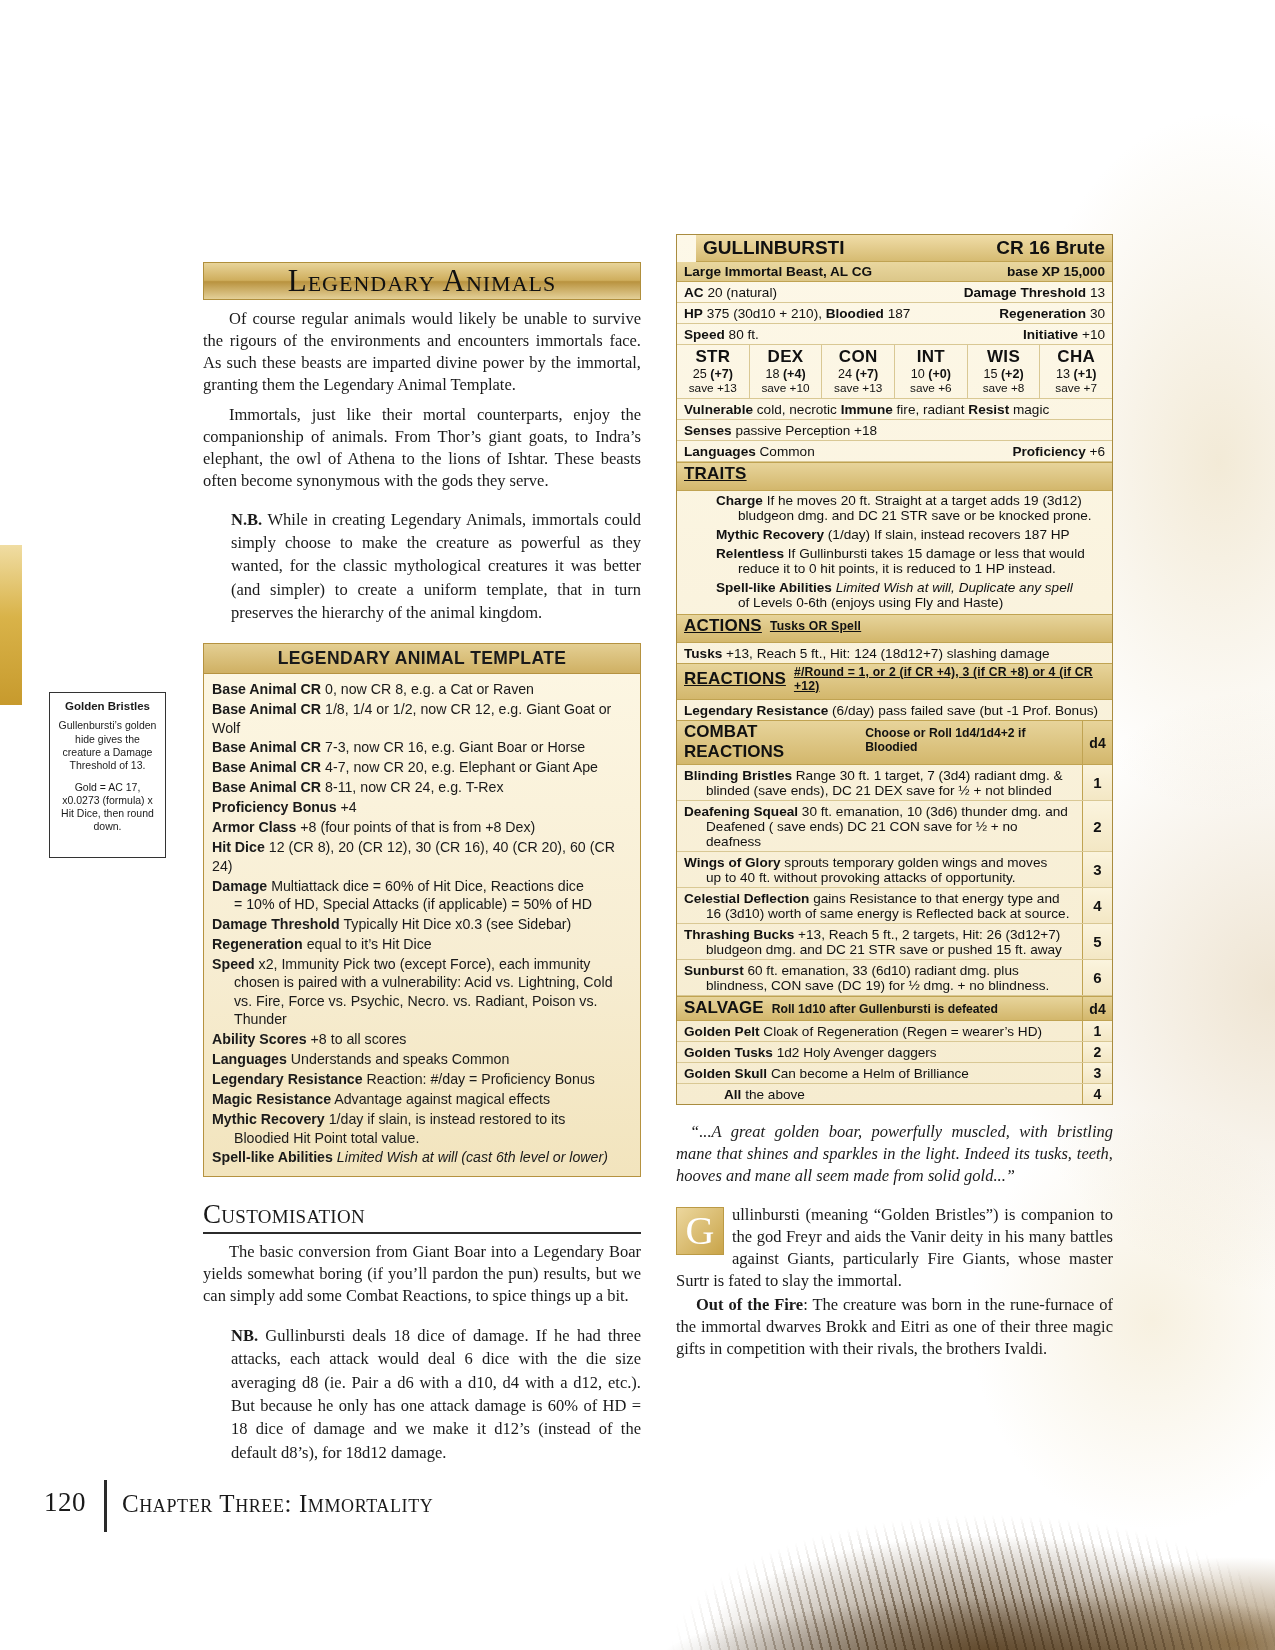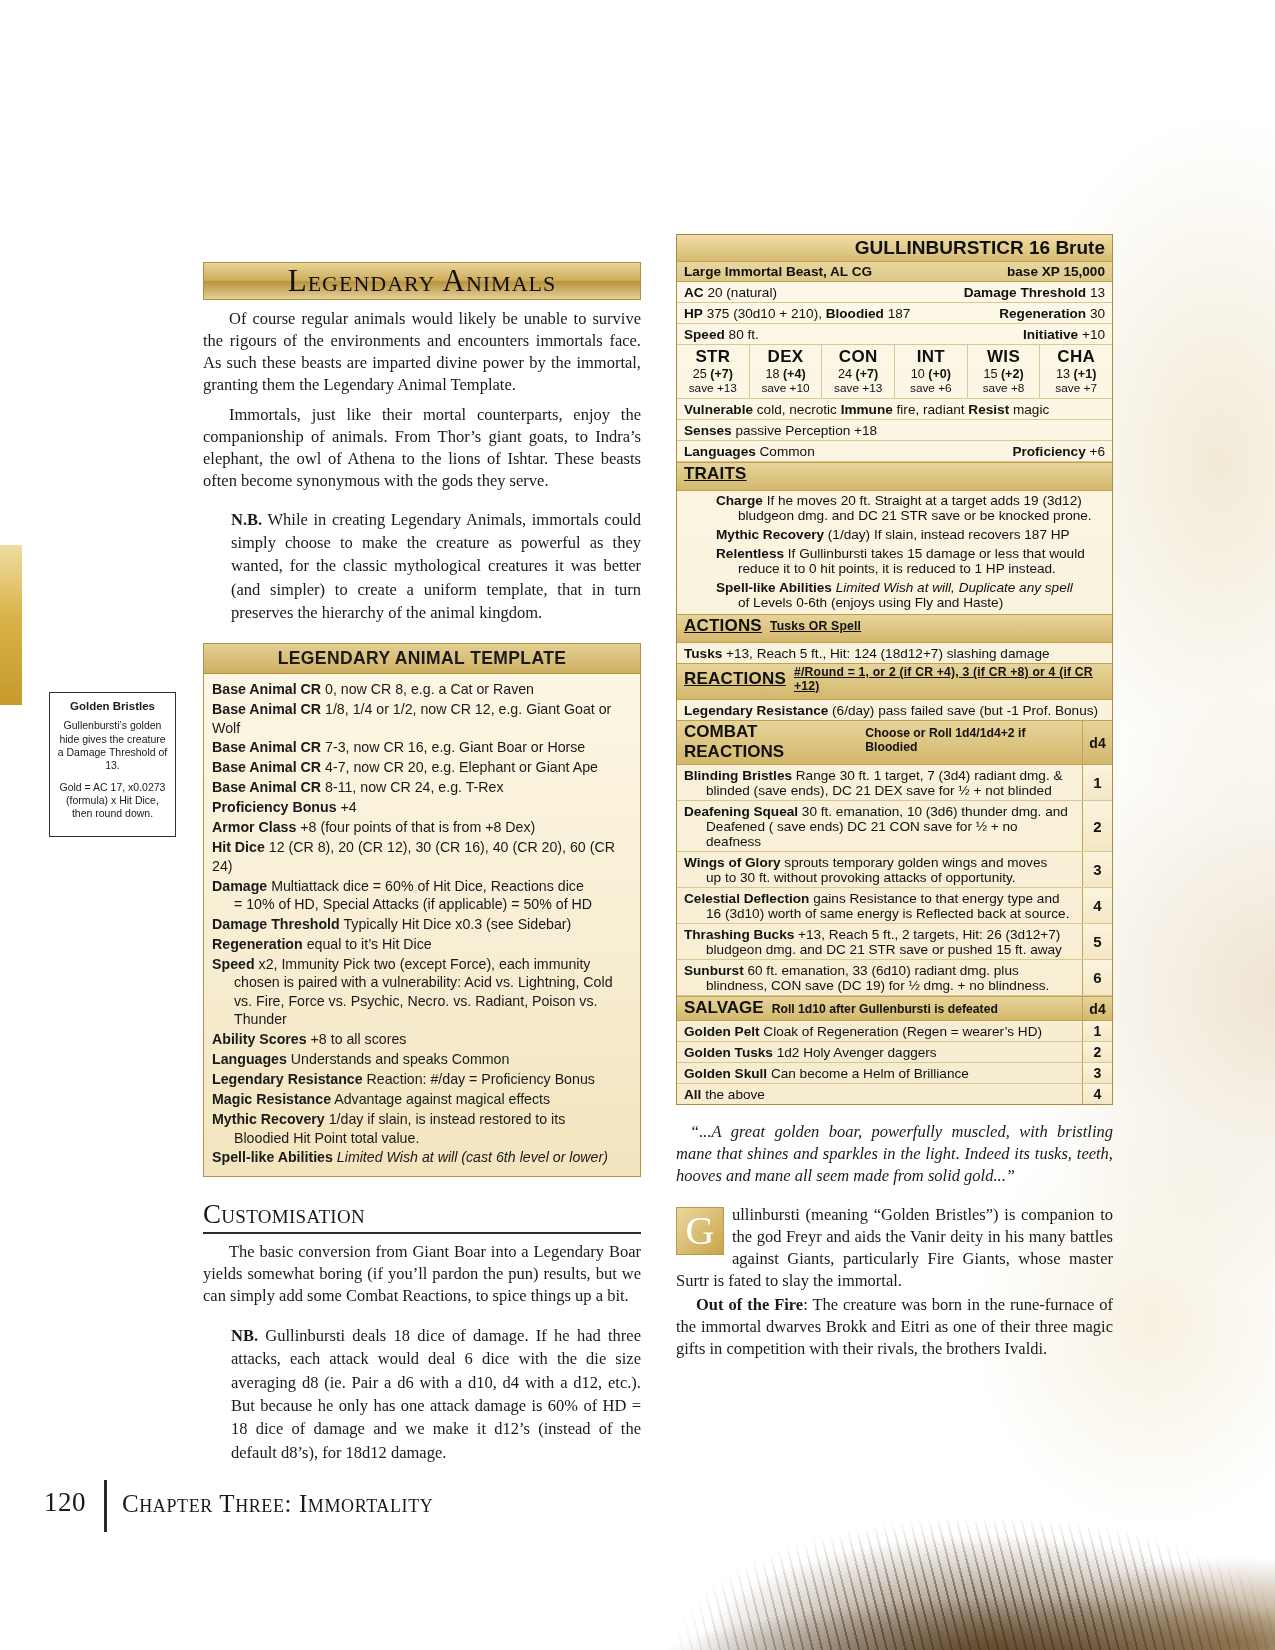--- a/index.html
+++ b/index.html
@@ -77,39 +77,40 @@
   .tmpl-body i { font-style:italic; }
 
   
   .cust-title { margin-top:22px; font-variant:small-caps; font-size:27px; letter-spacing:.3px; }
   .cust-rule { height:2px; background:#2b2b2b; margin-top:2px; }
   .cust-p { font-size:16.5px; line-height:1.33; text-align:justify; text-indent:26px; margin-top:7px; }
   .cust-nb { margin-top:13px; font-size:16.5px; line-height:1.42; text-align:justify; padding-left:28px; }
 
   
   .side-box {
-    position:absolute; left:49px; top:692px; width:127px;
-    border:1px solid #333; background:#fff; padding:6px 7px 16px;
+    position:absolute; left:49px; top:692px; width:117px;
+    border:1px solid #333; background:#fff; padding:6px 7px 24px;
     font-family:"Liberation Sans", sans-serif; font-size:10.5px; line-height:1.25; text-align:center;
   }
   .side-box .title { font-weight:bold; font-size:11.5px; margin-bottom:6px; }
   .side-box .gap { height:9px; }
 
   
   .col-right { position:absolute; left:676px; top:234px; width:437px; }
   .sb {
     border:1px solid #a98c3f;
     font-family:"Liberation Sans", sans-serif; font-size:13.6px; color:#111;
     background:linear-gradient(180deg,#fdf8e8,#f6ecd0);
   }
   .sb .name-row {
-    display:flex; justify-content:flex-end; align-items:baseline;
+    display:flex; justify-content:space-between; align-items:baseline;
     padding:2px 7px 2px; font-weight:bold; font-size:19px;
     background:linear-gradient(180deg,#f0dda8,#d6bb72);
     border-bottom:1px solid #c0a352;
+    margin-left:19px;
   }
   .sb .sub-row {
     display:flex; justify-content:space-between; align-items:baseline;
     padding:2px 7px; font-weight:bold; font-size:13.6px;
     background:linear-gradient(180deg,#e9d79f,#dcc789);
     border-bottom:1px solid #c0a352;
   }
   .sb .line {
     display:flex; justify-content:space-between; padding:2.5px 7px;
     border-bottom:1px solid #d9c894;
@@ -349,21 +350,21 @@
 
     <div class="cr-row">
       <div class="txt"><b>Blinding Bristles</b> <span>Range 30 ft. 1 target, 7 (3d4) radiant dmg. &amp;</span><span class="ind">blinded (save ends), DC 21 DEX save for ½ + not blinded</span></div>
       <div class="num">1</div>
     </div>
     <div class="cr-row">
       <div class="txt"><b>Deafening Squeal</b> <span>30 ft. emanation, 10 (3d6) thunder dmg. and</span><span class="ind">Deafened ( save ends) DC 21 CON save for ½ + no deafness</span></div>
       <div class="num">2</div>
     </div>
     <div class="cr-row">
-      <div class="txt"><b>Wings of Glory</b> <span>sprouts temporary golden wings and moves</span><span class="ind">up to 30 ft. without provoking attacks of opportunity.</span></div>
+      <div class="txt"><b>Wings of Glory</b> <span>sprouts temporary golden wings and moves</span><span class="ind">up to 40 ft. without provoking attacks of opportunity.</span></div>
       <div class="num">3</div>
     </div>
     <div class="cr-row">
       <div class="txt"><b>Celestial Deflection</b> <span>gains Resistance to that energy type and</span><span class="ind">16 (3d10) worth of same energy is Reflected back at source.</span></div>
       <div class="num">4</div>
     </div>
     <div class="cr-row">
       <div class="txt"><b>Thrashing Bucks</b> <span>+13, Reach 5 ft., 2 targets, Hit: 26 (3d12+7)</span><span class="ind">bludgeon dmg. and DC 21 STR save or pushed 15 ft. away</span></div>
       <div class="num">5</div>
     </div>
@@ -384,21 +385,21 @@
       <div class="num">1</div>
     </div>
     <div class="cr-row sal-row">
       <div class="txt"><b>Golden Tusks</b> <span>1d2 Holy Avenger daggers</span></div>
       <div class="num">2</div>
     </div>
     <div class="cr-row sal-row">
       <div class="txt"><b>Golden Skull</b> <span>Can become a Helm of Brilliance</span></div>
       <div class="num">3</div>
     </div>
-    <div class="cr-row sal-row" style="border-bottom:none;">
+    <div class="cr-row sal-row" style="border-bottom:none;padding-left:40px;">
       <div class="txt"><b>All</b> <span>the above</span></div>
       <div class="num">4</div>
     </div>
 
   </div>
 
   <p class="quote">“...A great golden boar, powerfully muscled, with bristling mane that shines and sparkles in the light. Indeed its tusks, teeth, hooves and mane all seem made from solid gold...”</p>
 
   <div class="intro">
     <div class="dropcap">G</div>

